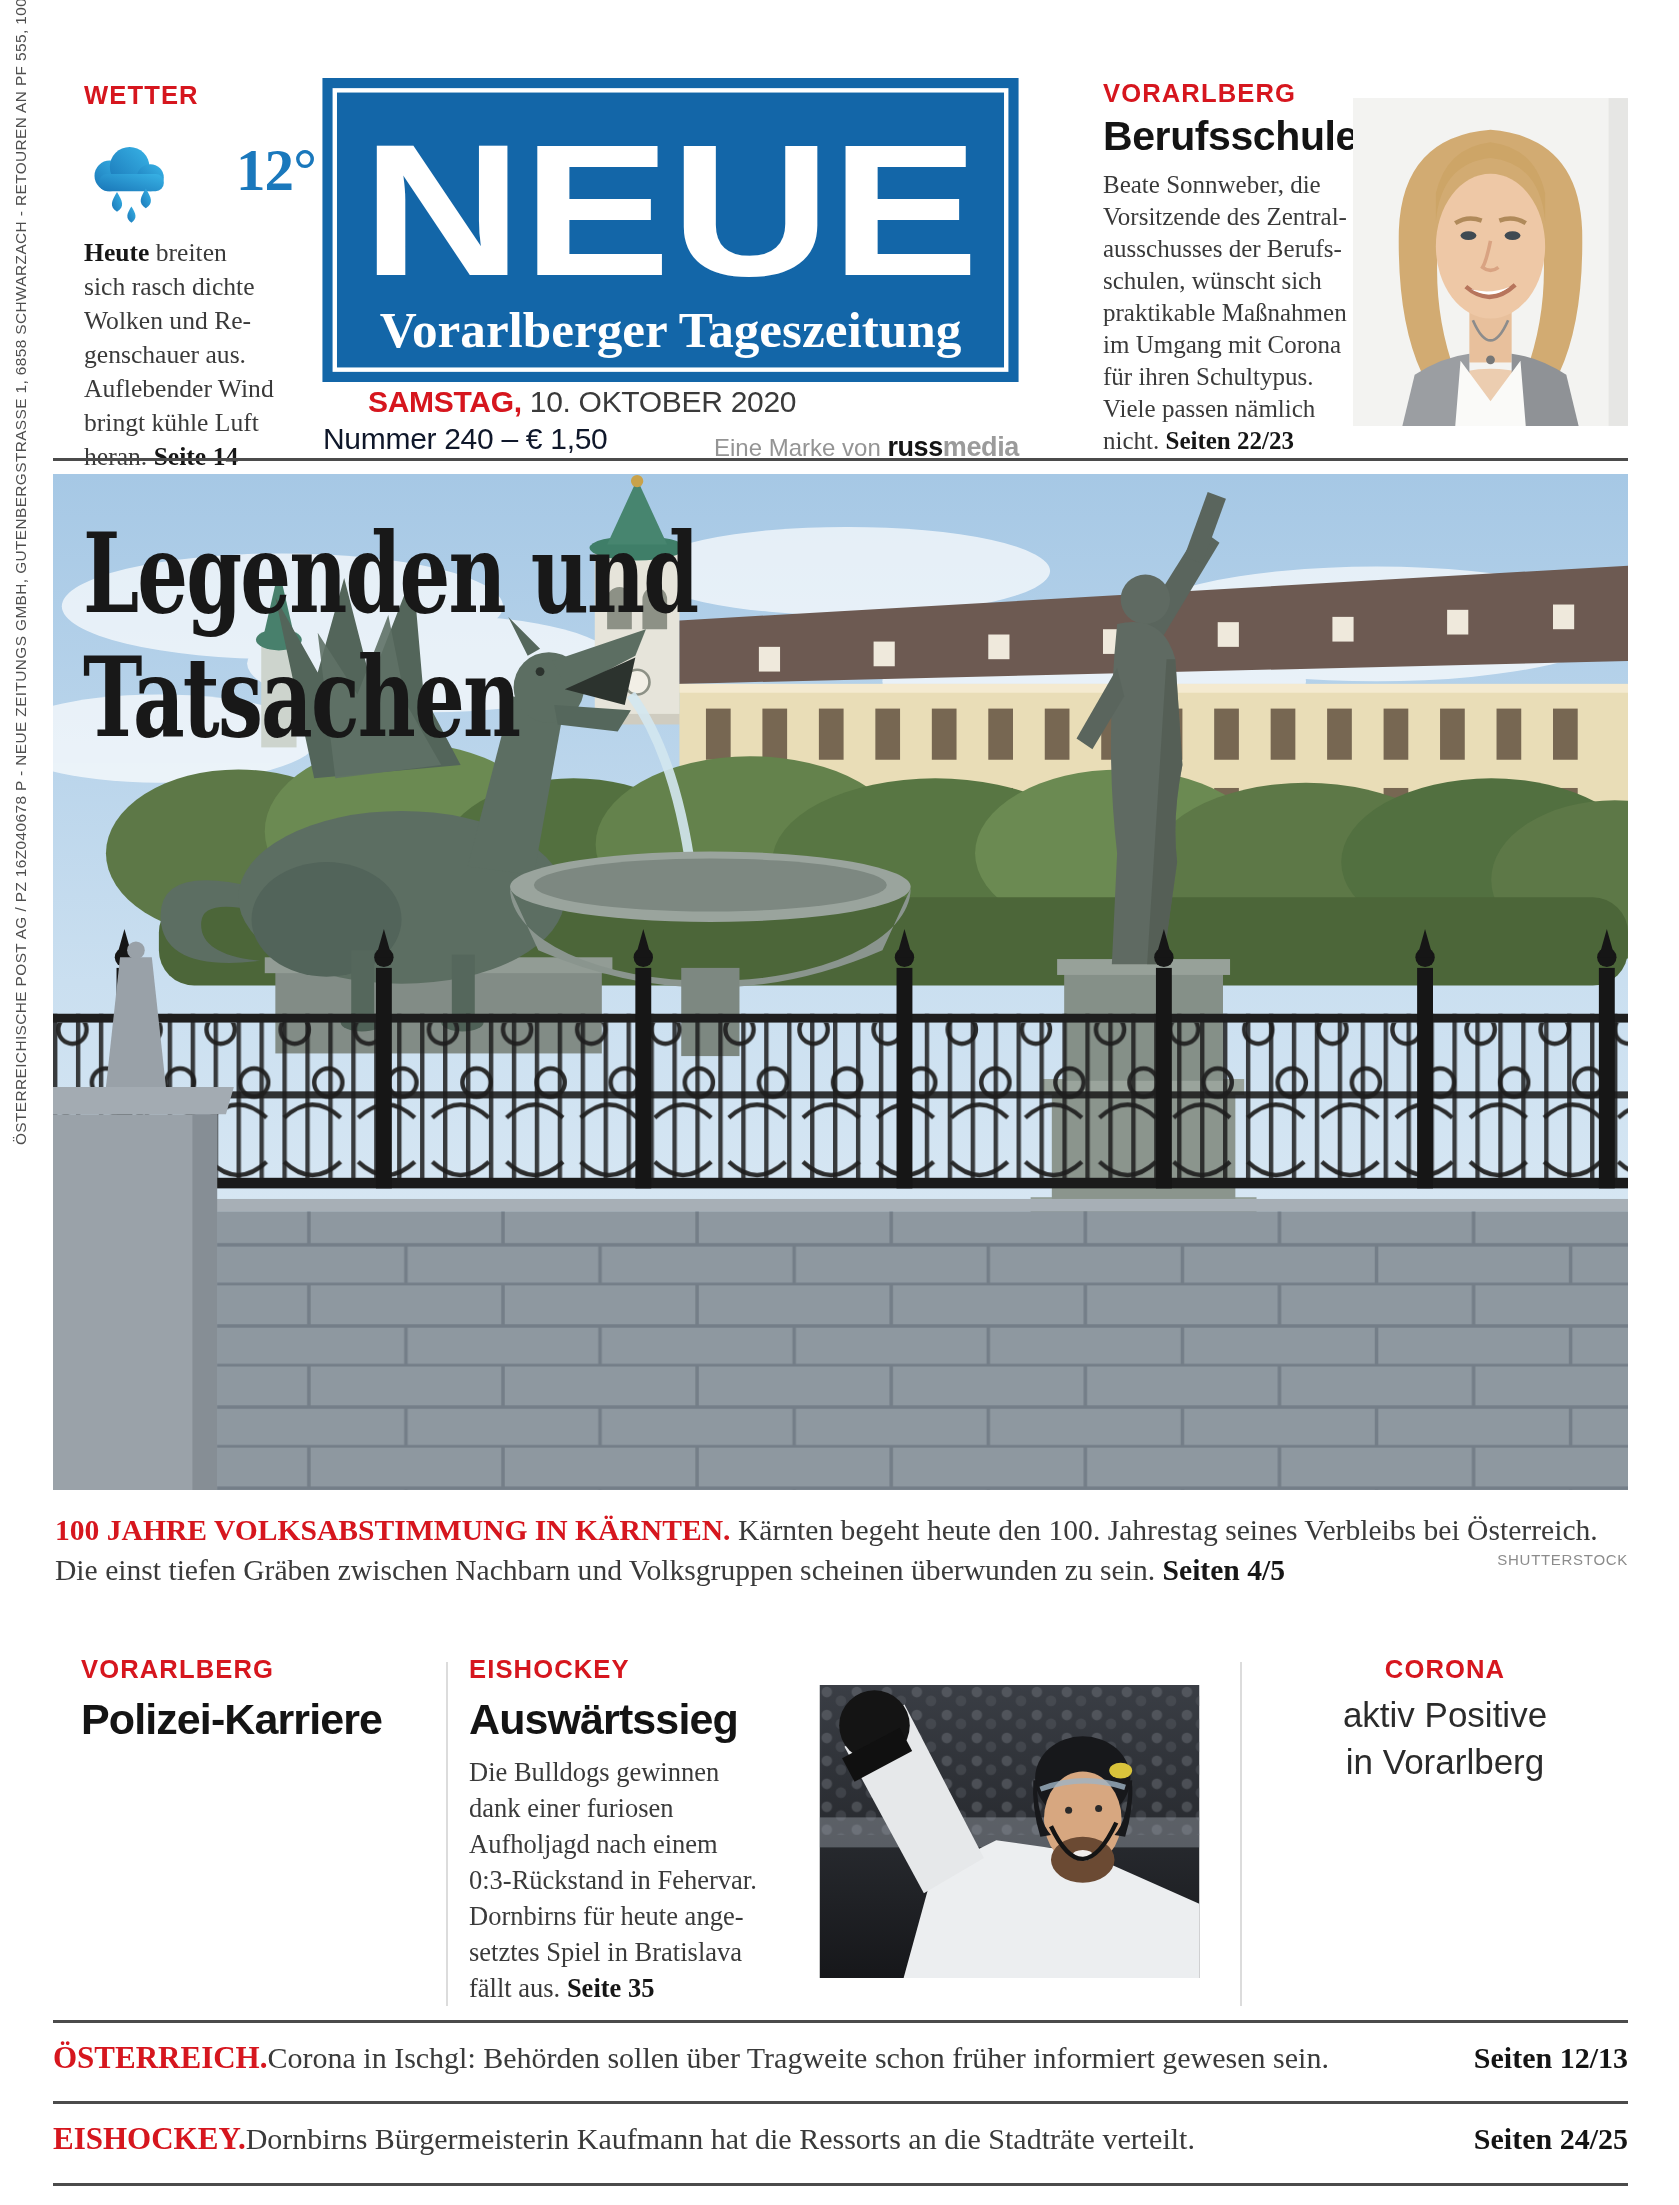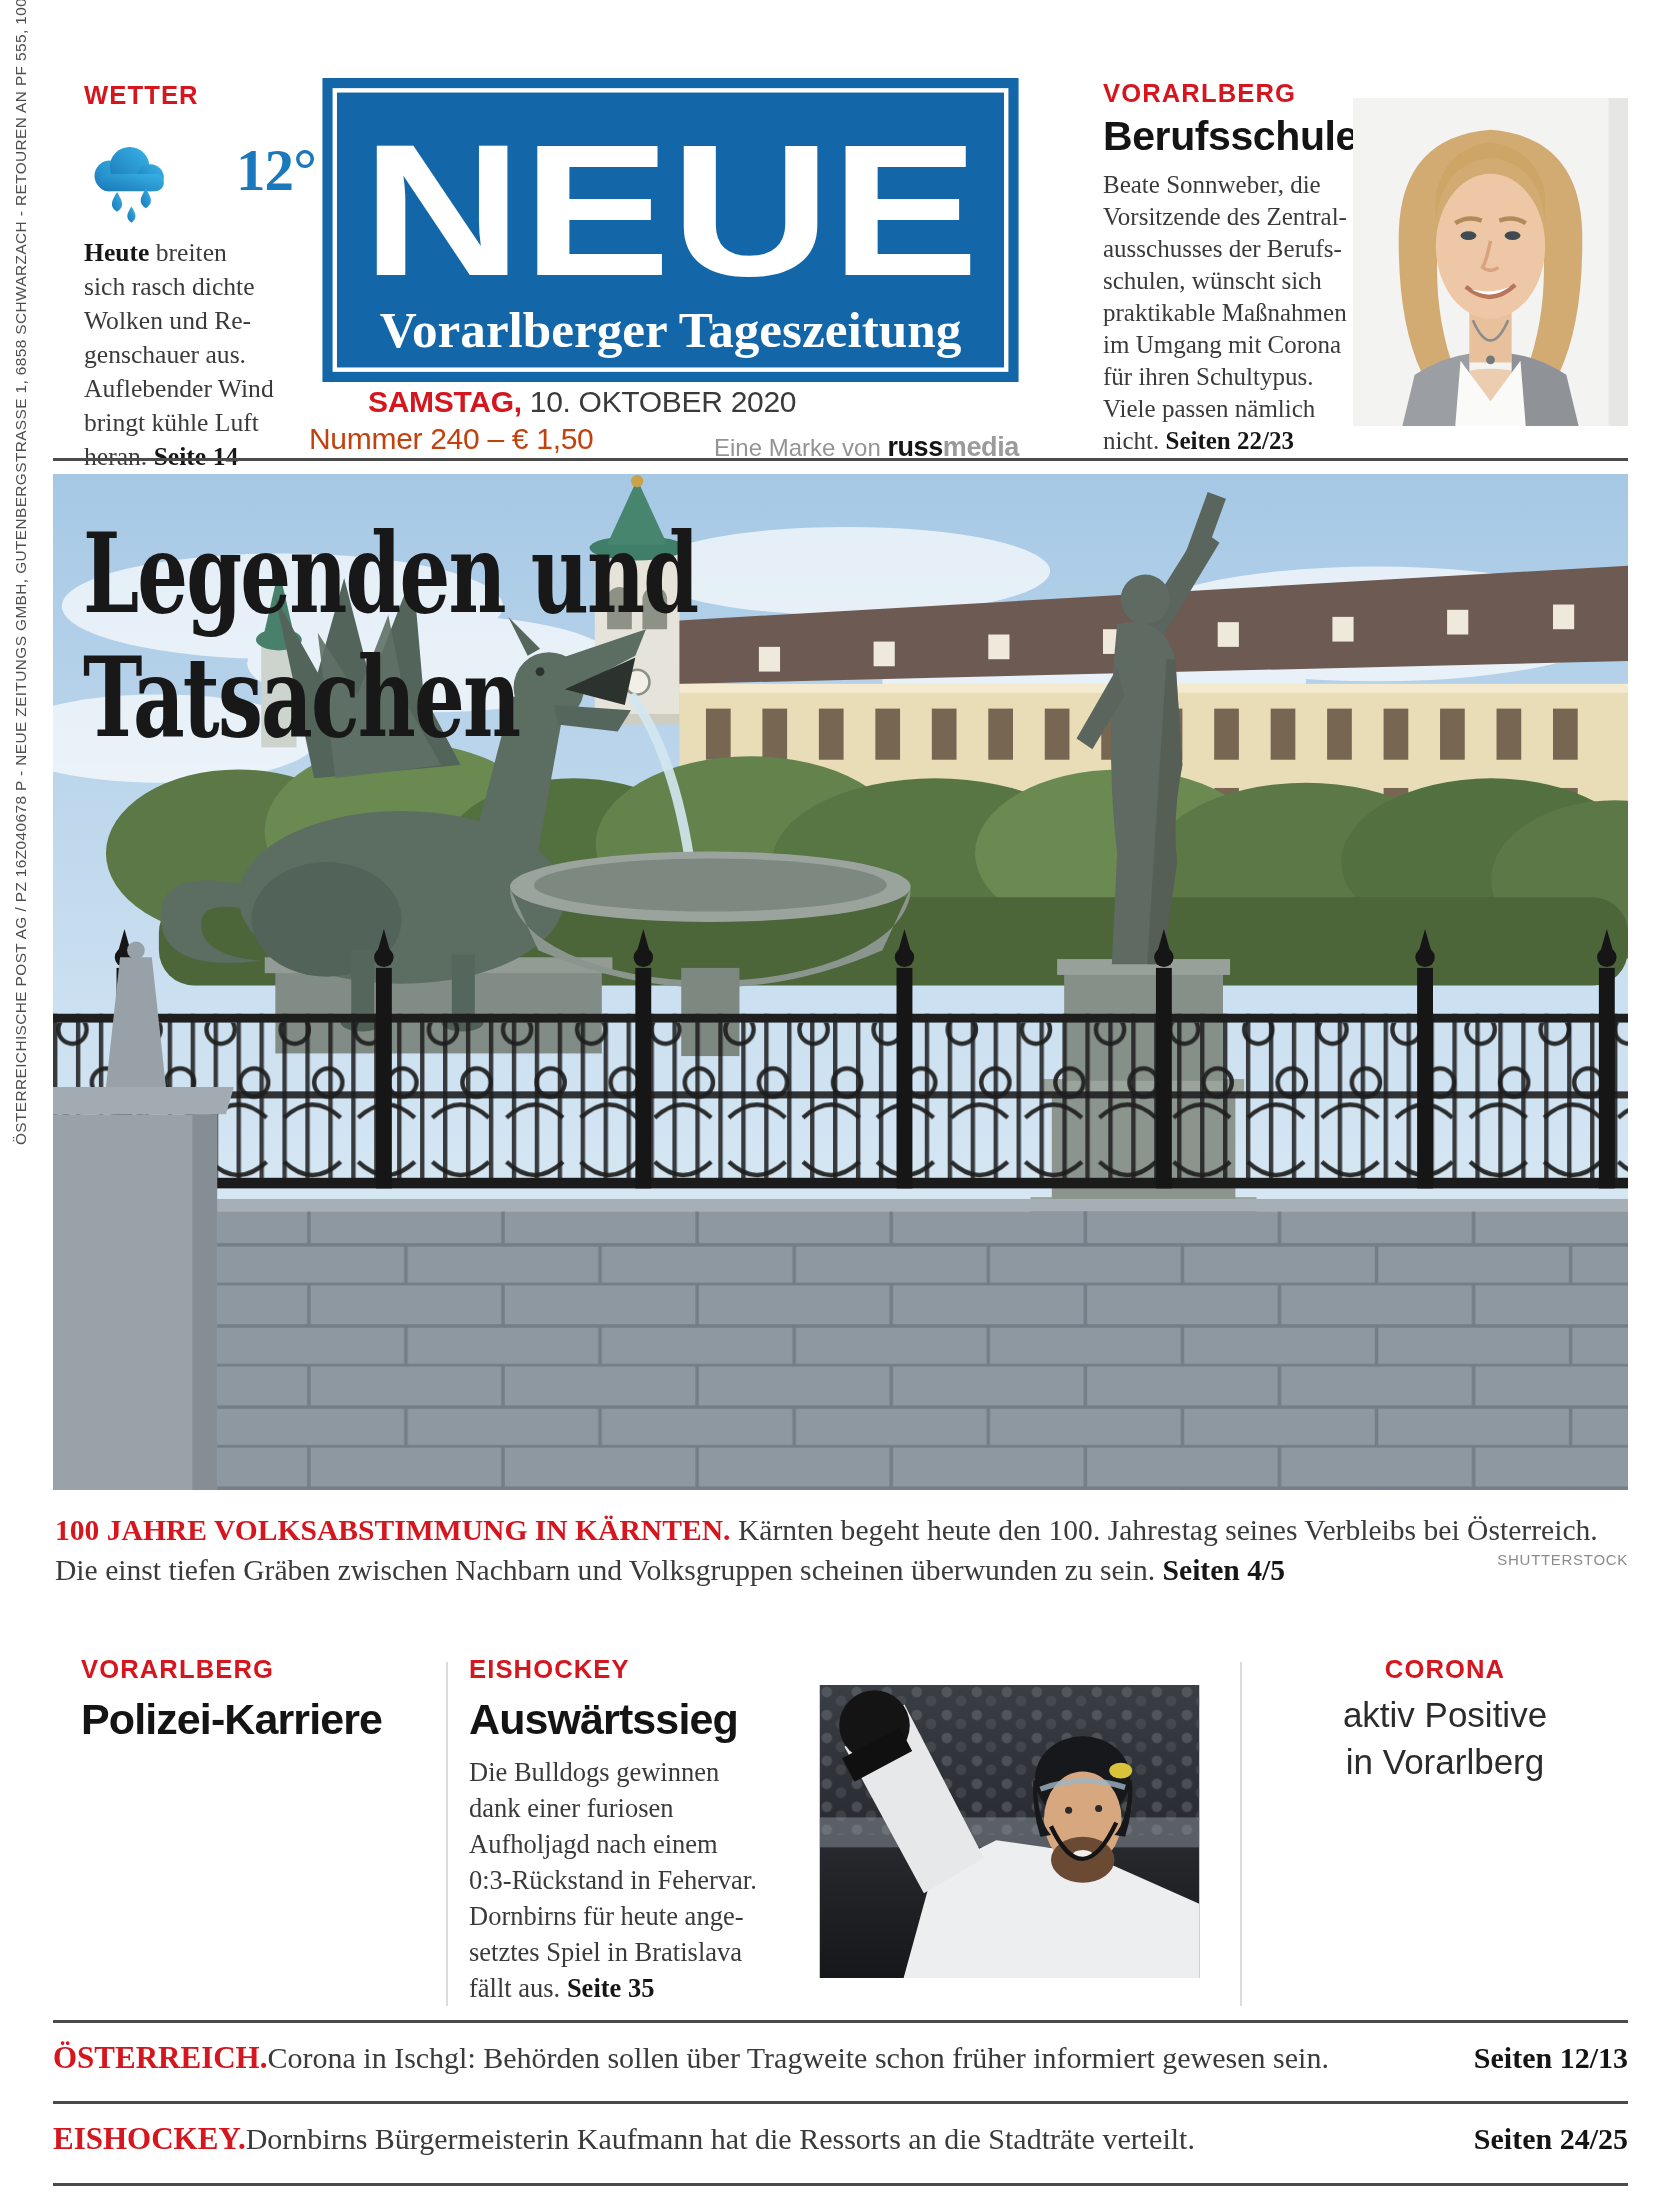--- a/index.html
+++ b/index.html
@@ -17,22 +17,22 @@
   .weather-temp{position:absolute;left:104px;top:55px;font-family:Liberation Serif, serif;
           font-weight:bold;font-size:59px;color:#1a78bc;letter-spacing:-0.9px;margin-left:48px;}
   .weather-text{position:absolute;left:0;top:155px;width:225px;margin:0;font-size:25.6px;
           line-height:34px;white-space:pre-line;color:#3a3a3a;}
   b.lead,.pageref{font-weight:bold;color:#161616;}
   
   .logo-box{position:absolute;left:322px;top:78px;width:697px;height:304px;}
   .dateline{position:absolute;left:323px;top:385px;font-family:"Liberation Sans",sans-serif;
           font-size:30px;color:#3a3a3a;letter-spacing:-0.3px;}
   .dateline .day{color:#d6161e;font-weight:bold;margin-left:45px;}
-  .issueline{position:absolute;left:309px;top:422px;font-family:"Liberation Sans",sans-serif;
-          font-size:30px;color:#c2410c;letter-spacing:-0.3px;}
+  .issueline{position:absolute;left:323px;top:422px;font-family:"Liberation Sans",sans-serif;
+          font-size:30px;color:#0f172a;letter-spacing:-0.3px;}
   .brandline{position:absolute;left:714px;top:388px;font-family:"Liberation Sans",sans-serif;
           font-size:24px;color:#949494;margin-top:44px;}
   .brand-bold{font-weight:bold;font-size:27px;color:#151515;letter-spacing:-0.4px;}
   .brand-light{font-weight:bold;font-size:27px;color:#9b9b9b;letter-spacing:-0.4px;}
   
   .top-story{position:absolute;left:1103px;top:79px;width:527px;}
   .top-story h2{margin:5.3px 0 8.8px 0;font-family:"Liberation Sans",sans-serif;font-size:41px;
           letter-spacing:-0.4px;color:#141414;}
   .top-story .body{width:269px;margin:0;font-size:25px;line-height:32px;white-space:pre-line;}
   .portrait{position:absolute;left:250px;top:19.4px;width:275px;height:328px;}

